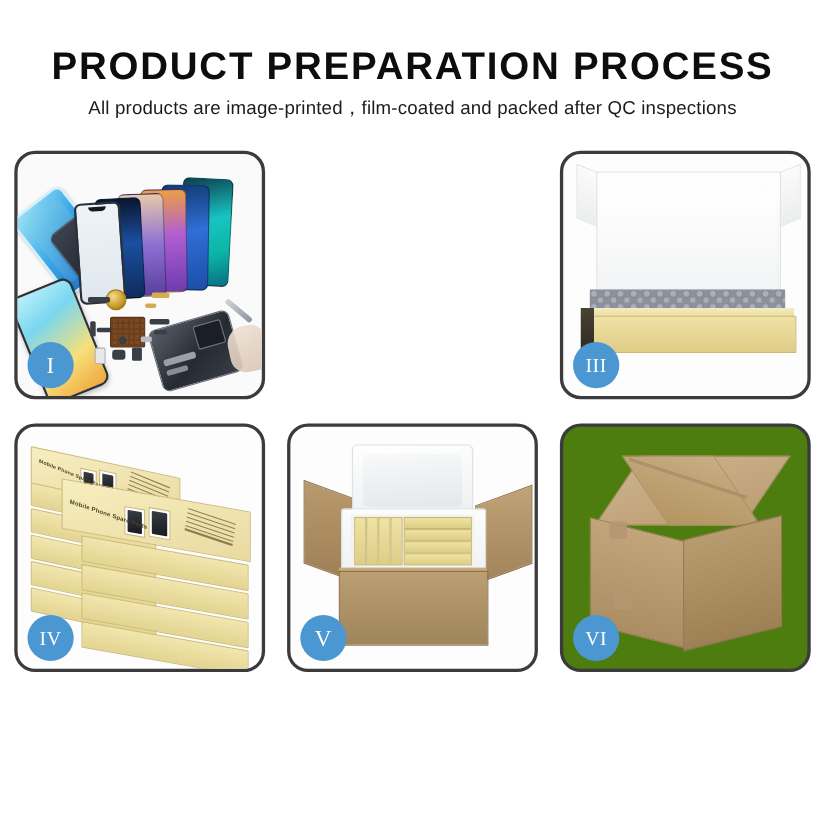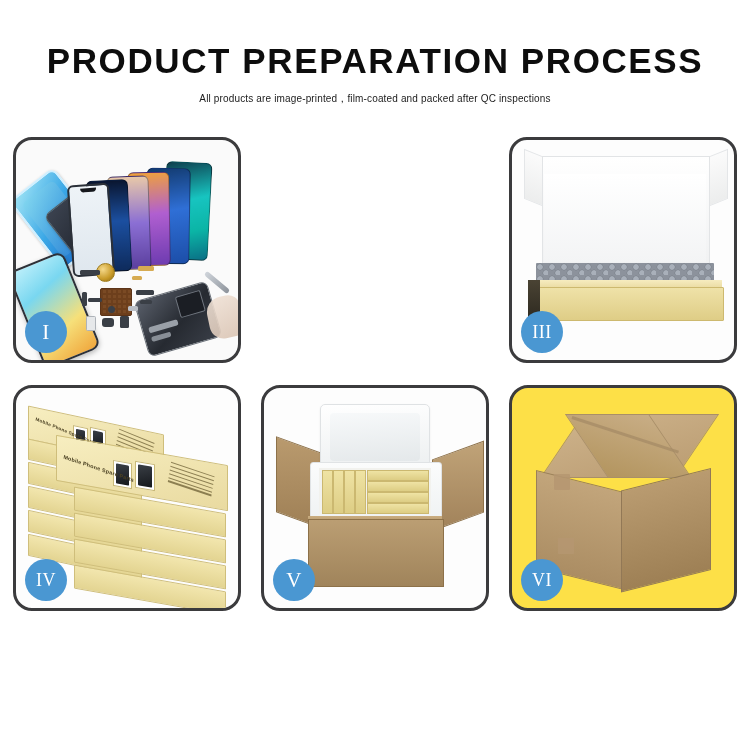--- a/index.html
+++ b/index.html
@@ -11,21 +11,21 @@
   .page{width:750px;height:750px;position:relative;}
 
   
   .header{position:absolute;left:0;top:0;width:750px;text-align:center;}
   .title{
     font-size:35px;line-height:40px;font-weight:700;color:#0d0d0d;
     letter-spacing:1.6px;margin-top:41px;white-space:nowrap;
     font-family:"Liberation Sans","DejaVu Sans",sans-serif;
   }
   .subtitle{
-    font-size:10px;line-height:18px;color:#1b1b1b;font-weight:400;
+    font-size:17px;line-height:18px;color:#1b1b1b;font-weight:400;
     margin-top:9px;letter-spacing:.15px;white-space:nowrap;
   }
 
   
   .grid{position:absolute;left:13px;top:137px;width:724px;}
   .row{display:flex;justify-content:space-between;}
   .row + .row{margin-top:22px;}
 
   .panel{
     position:relative;width:228px;height:226px;box-sizing:border-box;
@@ -150,21 +150,21 @@
     position:absolute;left:40px;top:52px;width:13px;height:126px;border-radius:2px;
     background:linear-gradient(180deg,#3a3f47,#15181d);opacity:.9;
   }
   .flexstrip:before{
     content:"";position:absolute;left:-3px;top:36px;width:19px;height:16px;border-radius:50%;
     background:#d8dce0;opacity:.75;
   }
   .tapebit{position:absolute;background:#d9a24e;border-radius:1px;opacity:.95;}
 
   
-  .p3{background:#fdfdfd;border-radius:18px;}
+  .p3{background:#fdfdfd;}
   .bx3-lid{
     position:absolute;left:30px;top:16px;width:166px;height:110px;
     background:linear-gradient(180deg,#ffffff,#f0f1f2);
     border:1px solid #e2e4e6;
   }
   .bx3-lidL{
     position:absolute;left:12px;top:14px;width:24px;height:48px;
     background:linear-gradient(180deg,#fbfbfb,#eceded);transform:skewY(22deg);
     border:1px solid #e4e6e8;
   }
@@ -246,21 +246,21 @@
   .yb{position:absolute;background:linear-gradient(180deg,#efe3a4,#ddcd84);
       border:1px solid #cbb870;}
   .c5-front{
     position:absolute;left:44px;top:131px;width:134px;height:66px;
     background:linear-gradient(180deg,#bb9e73,#a0845b);border:1px solid #8d7149;
   }
   .c5-rim{position:absolute;left:44px;top:128px;width:134px;height:8px;
     background:linear-gradient(180deg,#caad80,#b2946a);}
 
   
-  .p6{background:#fde047;}
+  .p6{background:#4d7c0f;}
   .c6-top{
     position:absolute;left:28px;top:26px;width:134px;height:62px;
     background:linear-gradient(160deg,#cdb28a,#bb9d73);
     transform:skewX(-34deg);transform-origin:bottom left;border:1px solid #a98f68;
   }
   .c6-top2{
     position:absolute;left:96px;top:26px;width:82px;height:62px;
     background:linear-gradient(200deg,#c8ad85,#b3955f);
     transform:skewX(34deg);transform-origin:bottom right;border:1px solid #a98f68;
   }

